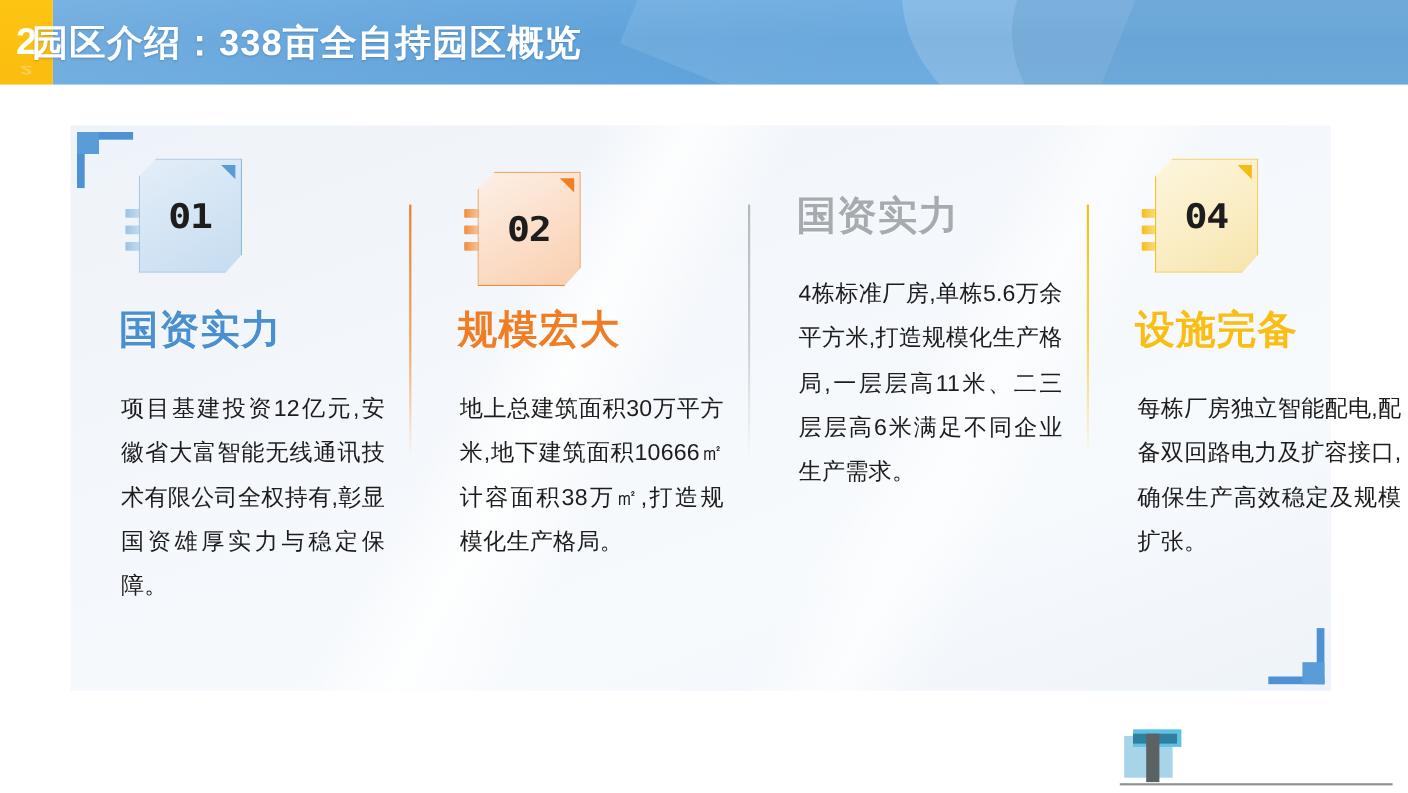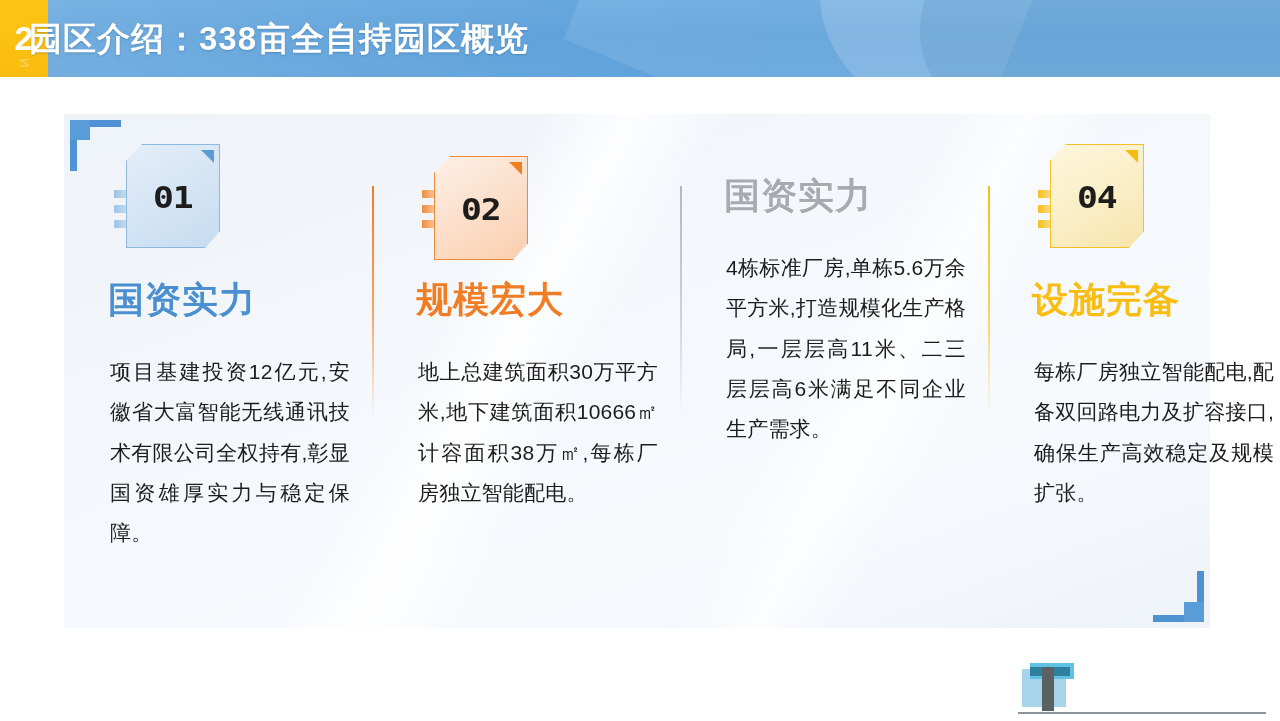--- a/index.html
+++ b/index.html
@@ -344,21 +344,21 @@
             <i></i>
             <i></i>
             <i></i>
           </div>
         <div class="badge">
           <div class="badge-corner"></div>
           <span class="badge-num">02</span>
         </div>
       </div>
       <div class="col-title">规模宏大</div>
-      <div class="col-body">地上总建筑面积30万平方米,地下建筑面积10666㎡ 计容面积38万㎡,每栋厂房独立智能配电。</div>
+      <div class="col-body">地上总建筑面积30万平方米,地下建筑面积10666㎡ 计容面积38万㎡,打造规模化生产格局。</div>
     </div>
 
     <div class="col t-gray">
       <div class="divider gray"></div>
       <div class="col-title">国资实力</div>
       <div class="col-body">4栋标准厂房,单栋5.6万余平方米,打造规模化生产格局,一层层高11米、二三层层高6米满足不同企业生产需求。</div>
     </div>
 
     <div class="col t-yellow">
       <div class="divider yellow"></div>

